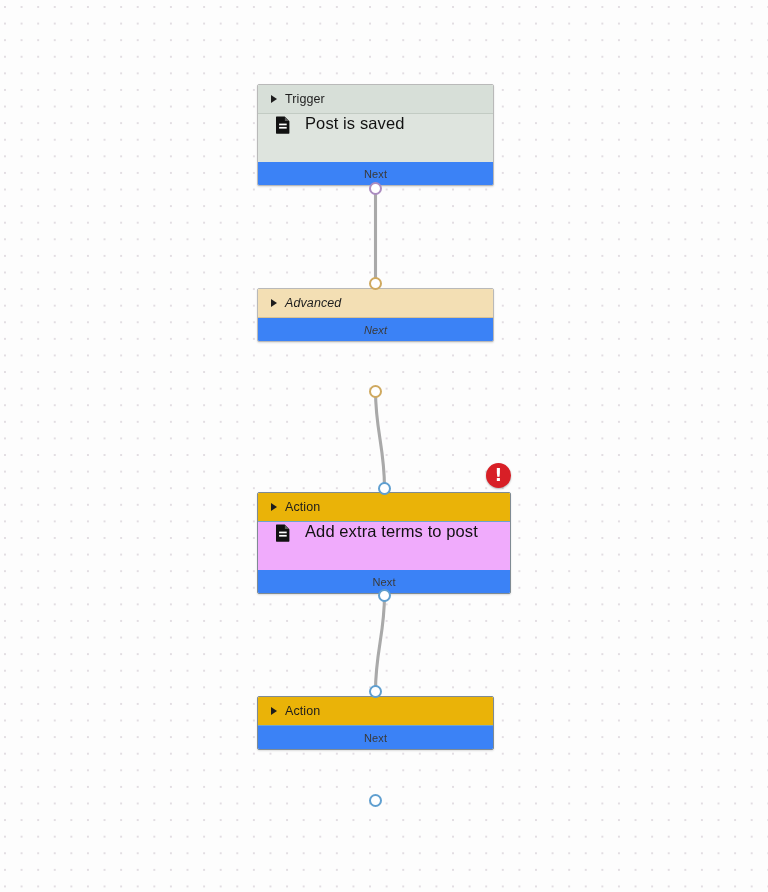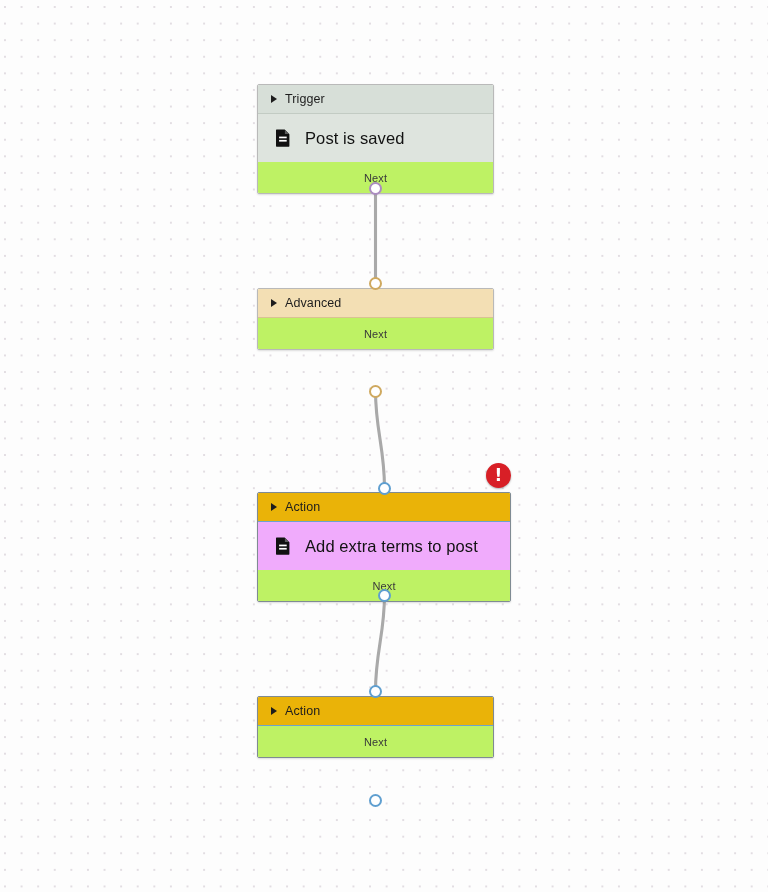--- a/index.html
+++ b/index.html
@@ -68,43 +68,43 @@
     flex: none;
   }
 
   .node-divider {
     height: 1px;
     width: 100%;
   }
 
   .node-body {
     display: flex;
-    align-items: center;
+    align-items: flex-start;
     height: 48px;
     padding: 0 14px 0 14px;
   }
   .node-icon {
     width: 21px;
     height: 21px;
     flex: none;
     margin-right: 12px;
     display: flex;
     align-items: center;
     justify-content: center;
   }
   .node-title {
     font-size: 16.5px;
     color: #121212;
     white-space: nowrap;
     letter-spacing: 0.1px;
   }
 
   .node-footer {
-    height: 31px;
-    background: #bef264;
+    height: 23px;
+    background: #3b82f6;
     display: flex;
     align-items: center;
     justify-content: center;
     font-size: 11px;
     color: #3a3a3a;
     letter-spacing: 0.15px;
   }
 
   
   .theme-sage .node-header { background: #d7dfd8; }
@@ -184,21 +184,21 @@
               <rect x="6.1" y="8.6" width="7.6" height="1.7" fill="#ffffff"></rect>
               <rect x="6.1" y="11.9" width="7.6" height="1.7" fill="#ffffff"></rect>
             </svg>
           </span>
           <span class="node-title">Post is saved</span>
         </div>
         <div class="node-footer">
           <span>Next</span>
         </div>
       </div>
-      <div class="node theme-wheat" style="left: 257px; top: 288px; width: 237px;">
+      <div class="node theme-wheat" style="left: 257px; top: 288px; width: 237px; font-style: italic;">
         <div class="node-header">
           <span class="disclosure"></span>
           <span>Advanced</span>
         </div>
         <div class="node-divider"></div>
         <div class="node-footer">
           <span>Next</span>
         </div>
       </div>
       <div class="node theme-blue" style="left: 257px; top: 492px; width: 254px;">

